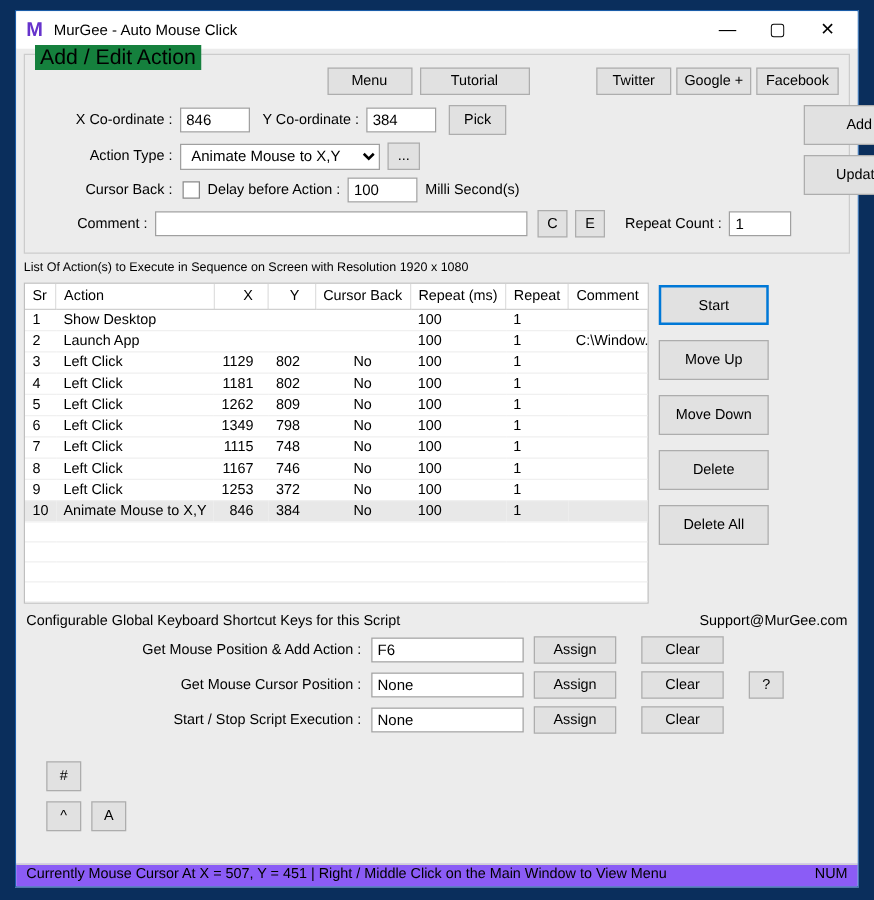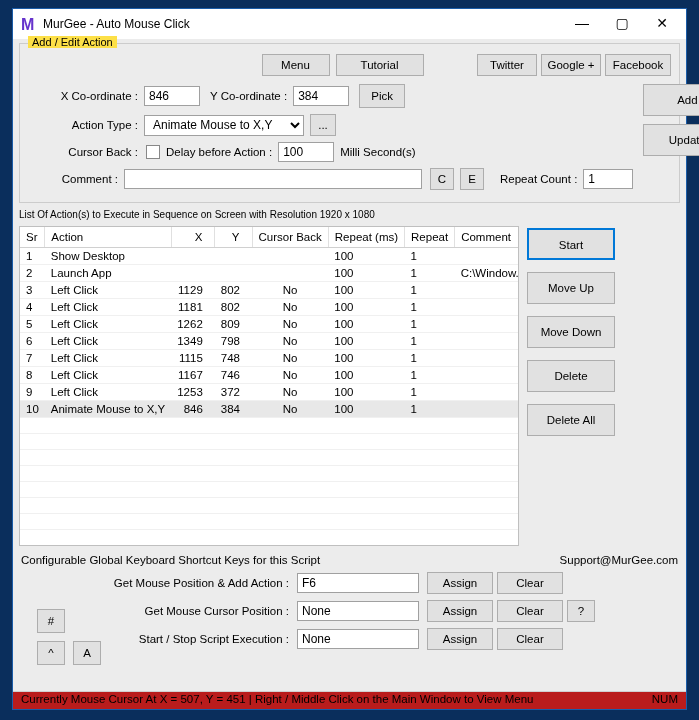--- a/index.html
+++ b/index.html
@@ -7,43 +7,43 @@
 .window { position: absolute; left: 12px; top: 8px; width: 675px; height: 702px; background: #fff; border: 1px solid #1a5ca8; }
 .titlebar { height: 30px; background: #fff; display: flex; align-items: center; padding: 0 4px 0 8px; }
 .titlebar .logo { width: 16px; height: 16px; margin-right: 6px; color: #6633cc; font-weight: bold; font-size: 16px; }
 .titlebar .title { flex: 1; font-size: 12px; }
 .titlebar .ctrlbtn { width: 40px; height: 28px; text-align: center; line-height: 26px; font-size: 14px; cursor: default; }
 .client { background: #ececec; padding: 4px 6px; height: calc(100% - 48px); }
 .row { display: flex; align-items: center; margin-bottom: 4px; }
 .lbl, .lbl-r { font-size: 11.5px; white-space: nowrap; }
 .lbl-r { text-align: right; }
 .groupbox { border: 1px solid #ccc; padding: 6px 8px 8px 8px; margin-bottom: 6px; position: relative; }
-.groupbox .legend { position: absolute; top: -8px; left: 8px; background: #fde047; font-size: 11px; padding: 0 4px; }
+.groupbox .legend { position: absolute; top: -8px; left: 8px; background: #15803d; font-size: 17px; padding: 0 4px; }
 .btn { background: #e1e1e1; border: 1px solid #adadad; font-size: 11.5px; height: 22px; text-align: center; line-height: 20px; cursor: default; }
 .btn.big { height: 32px; line-height: 30px; width: 88px; }
 .btn.side { height: 32px; line-height: 30px; width: 88px; margin-bottom: 12px; }
 .input { background: #fff; border: 1px solid #a0a0a0; font-size: 12px; height: 20px; padding: 0 4px; }
 select.input { height: 21px; }
 .chk { width: 14px; height: 14px; border: 1px solid #888; background: #fff; margin: 0 6px; }
 .actionlist { font-size: 10px; margin: 2px 0 6px 0; }
 .listarea { display: flex; gap: 8px; }
-.grid-wrap { border: 1px solid #bfbfbf; background: #fff; width: 500px; height: 320px; overflow: hidden; }
+.grid-wrap { border: 1px solid #bfbfbf; background: #fff; width: 500px; height: 257px; overflow: hidden; }
 table { border-collapse: collapse; width: 100%; }
 th, td { font-size: 11.5px; padding: 2px 6px; text-align: left; height: 16px; border-bottom: 1px solid #f0f0f0; white-space: nowrap; overflow: hidden; }
 th { border-right: 1px solid #e0e0e0; font-weight: normal; height: 20px; background: #fff; border-bottom: 1px solid #d0d0d0; }
 td.num, th.num { text-align: right; padding-right: 12px; }
 td.ctr, th.ctr { text-align: center; }
 tr.sel td { background: #e8e8e8; }
 tr.blank td { border-bottom: 1px solid #f0f0f0; }
 .sidebtns { display: flex; flex-direction: column; gap: 0; width: 94px; padding-top: 2px; }
 .startbtn { border: 2px solid #0078d7; }
 .shortcuts .lbl-r { width: 270px; margin-right: 8px; }
 .shortcuts .input { width: 122px; margin-right: 8px; }
-.shortcuts .btn { width: 66px; margin-right: 4px; }
-.statusbar { height: 18px; background: #b91c1c; border-top: 1px solid #d0d0d0; font-size: 11.5px; padding: 1px 8px; display: flex; justify-content: space-between; }
+.shortcuts .btn { width: 66px; margin-right: 20px; }
+.statusbar { height: 18px; background: #8b5cf6; border-top: 1px solid #d0d0d0; font-size: 11.5px; padding: 1px 8px; display: flex; justify-content: space-between; }
 .col-sr{width:28px}.col-act{width:110px}.col-x{width:42px}.col-y{width:42px}.col-cb{width:70px}.col-dl{width:62px}.col-rp{width:46px}.col-cm{width:80px}
 </style>
 </head>
 <body>
 
 <div class="window">
   <div class="titlebar">
     <span class="logo">M</span>
     <span class="title">MurGee - Auto Mouse Click</span>
     <span class="ctrlbtn">—</span>

